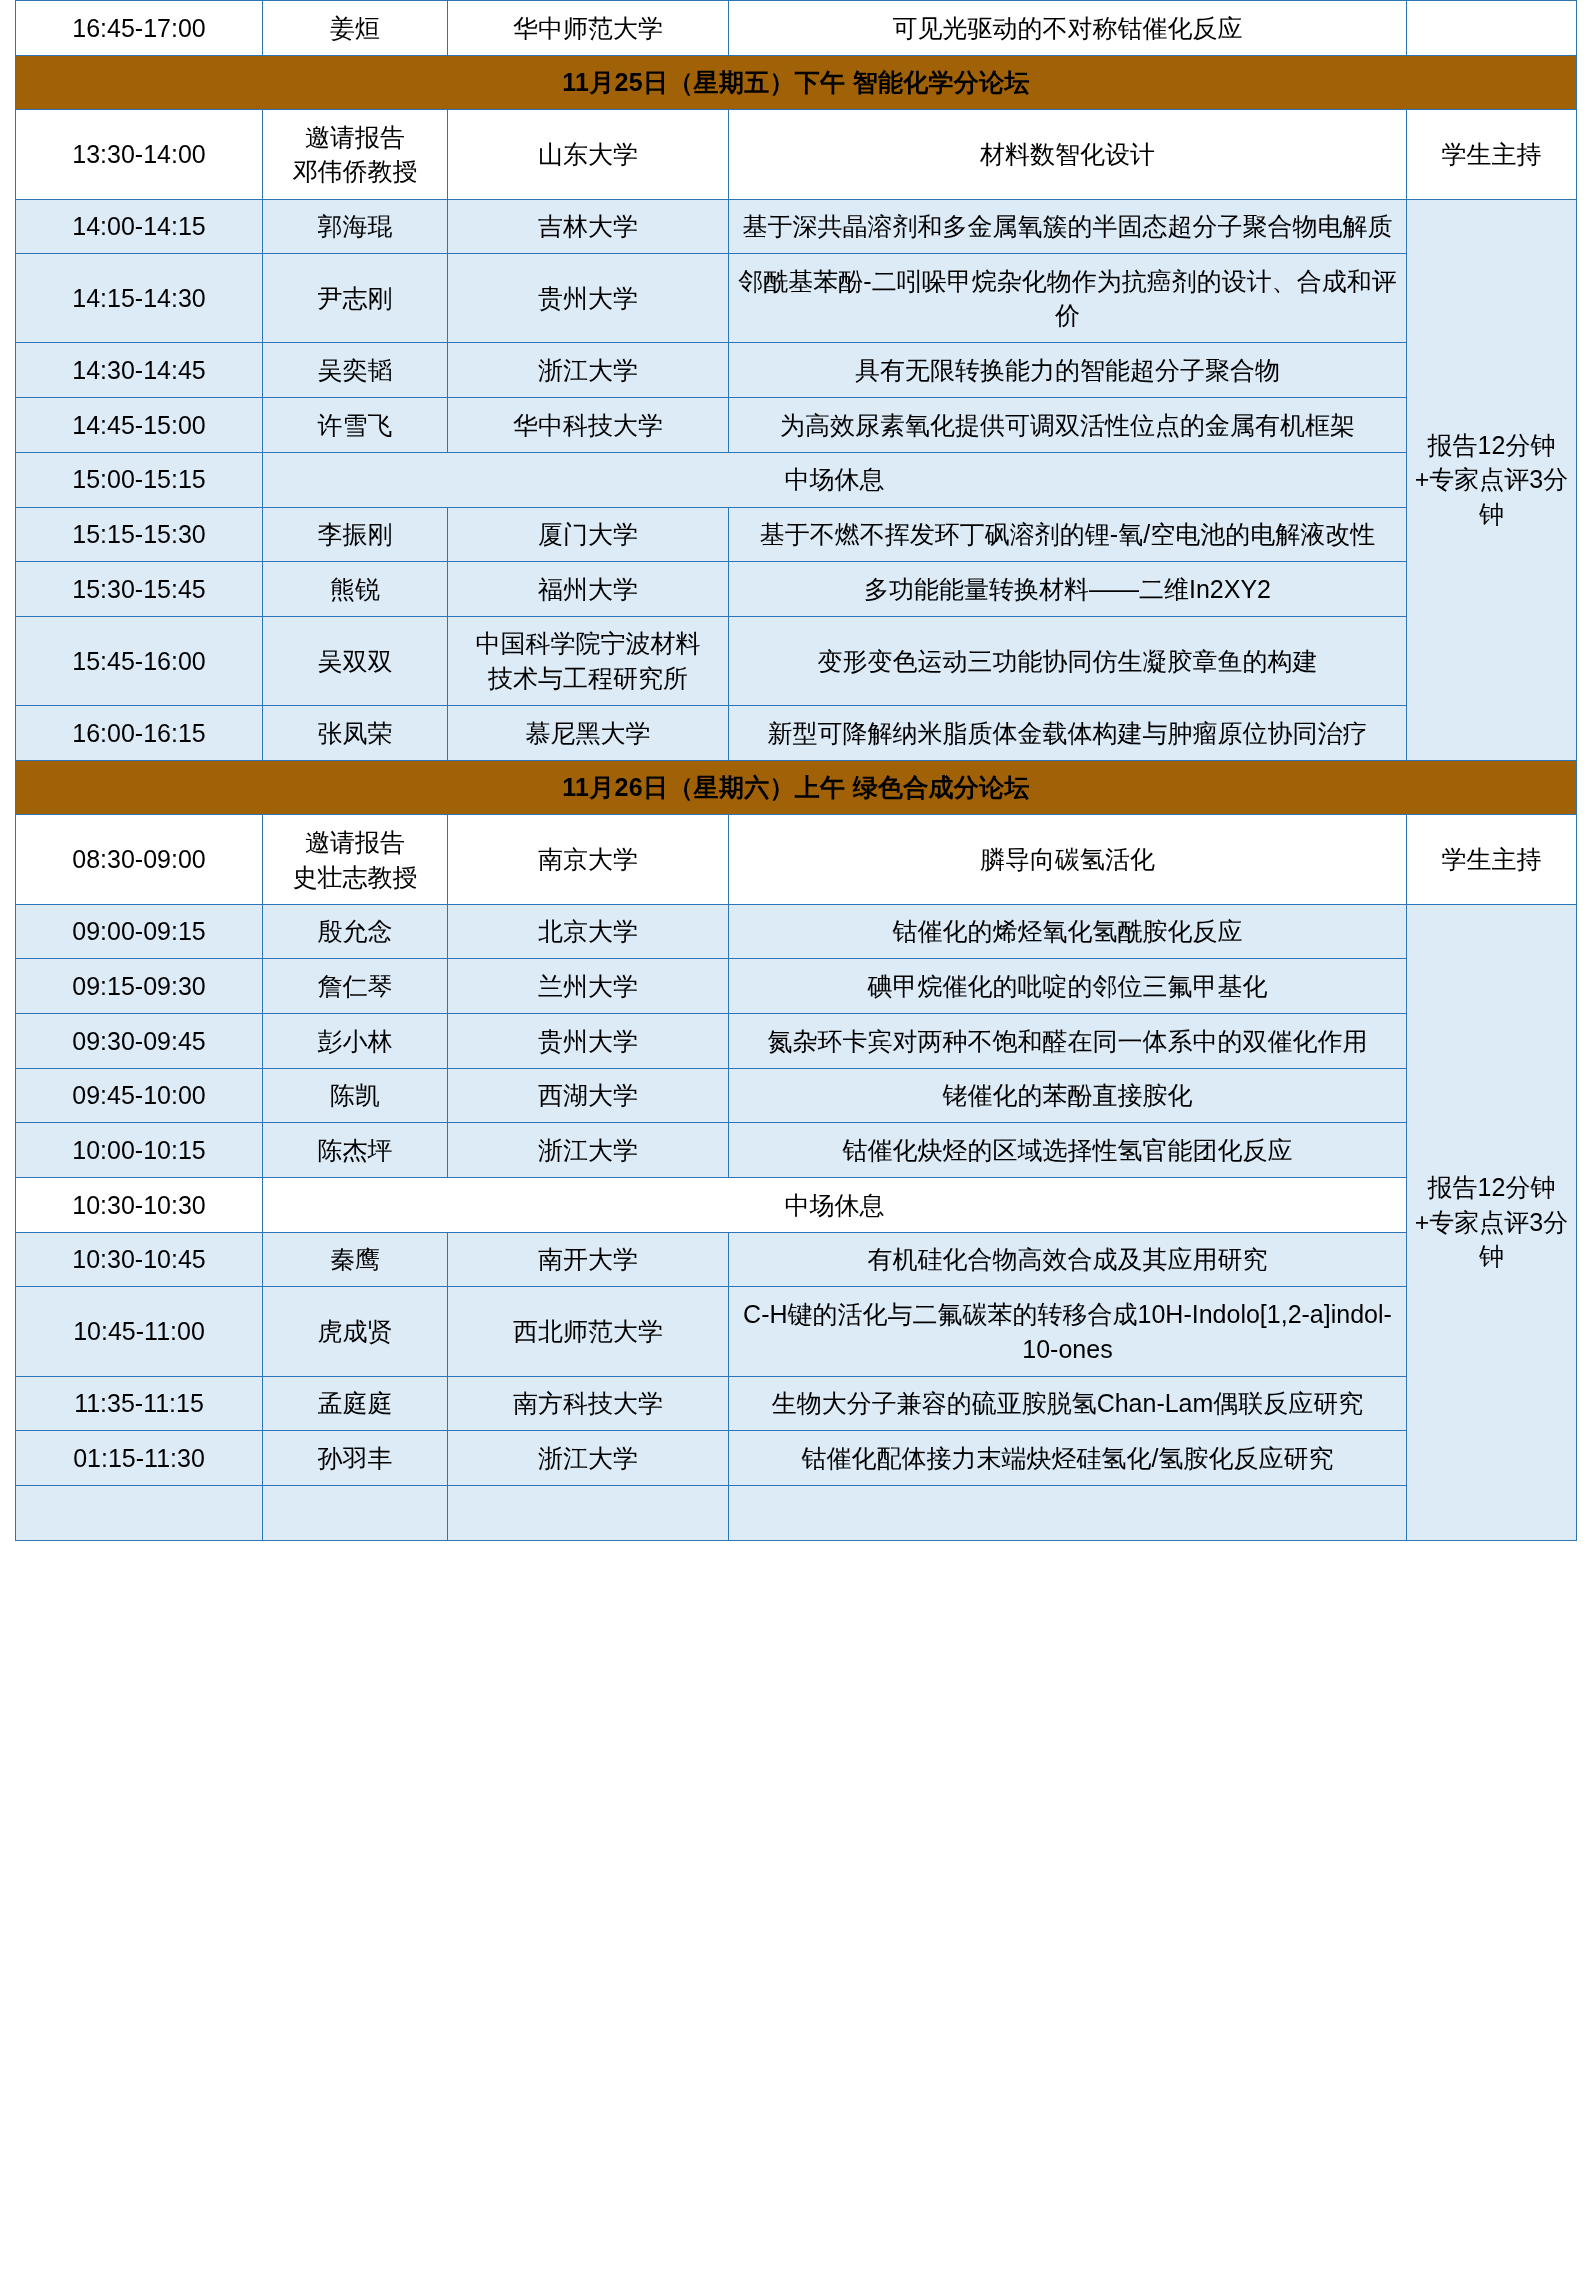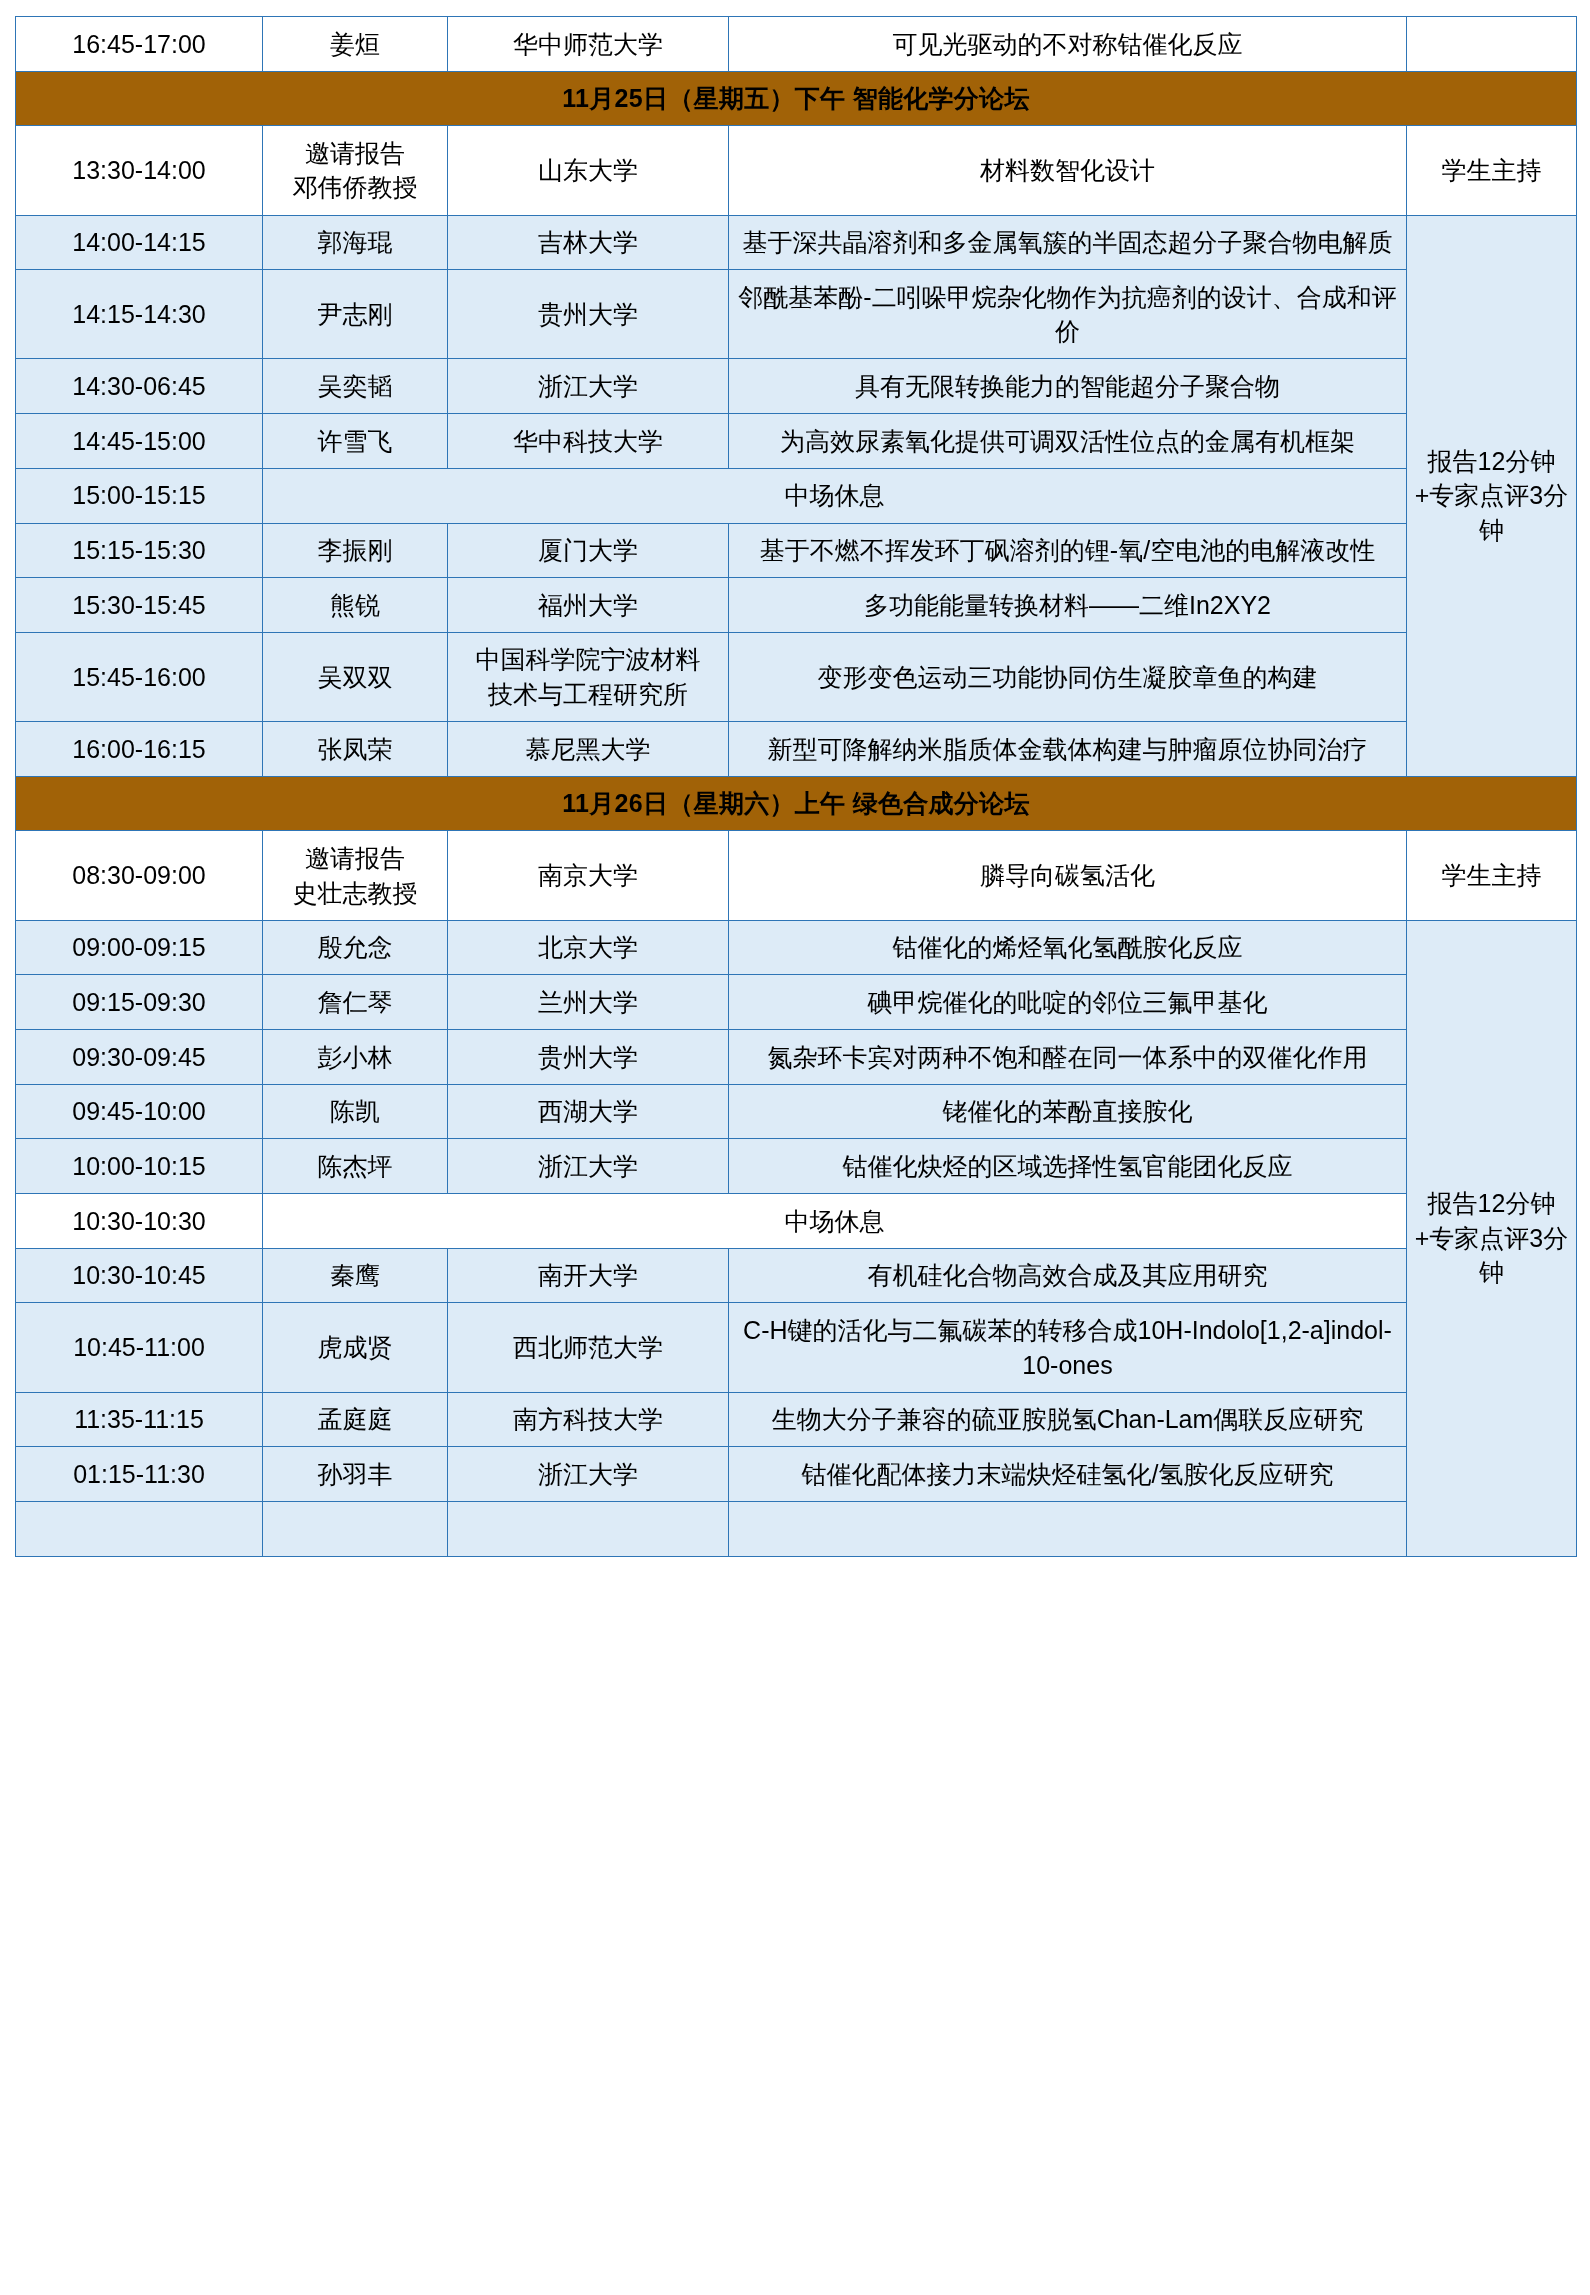--- a/index.html
+++ b/index.html
@@ -7,21 +7,21 @@
     padding: 0;
     background: #ffffff;
   }
   body {
     font-family: "Liberation Sans", "DejaVu Sans", sans-serif;
     width: 1590px;
   }
   .sheet {
     width: 1590px;
     box-sizing: border-box;
-    padding: 16px 15px 0 15px;
+    padding: 0 15px 0 15px;
   }
   table.schedule {
     border-collapse: collapse;
     table-layout: fixed;
     width: 1560px;
     margin: 0;
   }
   table.schedule td {
     border: 1.4px solid #2e75b6;
     padding: 9.6px 6.8px;
@@ -111,21 +111,21 @@
     </tr>
 
     <tr class="row-blue">
       <td>14:15-14:30</td>
       <td>尹志刚</td>
       <td>贵州大学</td>
       <td class="title-left">邻酰基苯酚-二吲哚甲烷杂化物作为抗癌剂的设计、合成和评价</td>
     </tr>
 
     <tr class="row-blue">
-      <td>14:30-06:45</td>
+      <td>14:30-14:45</td>
       <td>吴奕韬</td>
       <td>浙江大学</td>
       <td>具有无限转换能力的智能超分子聚合物</td>
     </tr>
 
     <tr class="row-blue">
       <td>14:45-15:00</td>
       <td>许雪飞</td>
       <td>华中科技大学</td>
       <td class="title-left">为高效尿素氧化提供可调双活性位点的金属有机框架</td>

